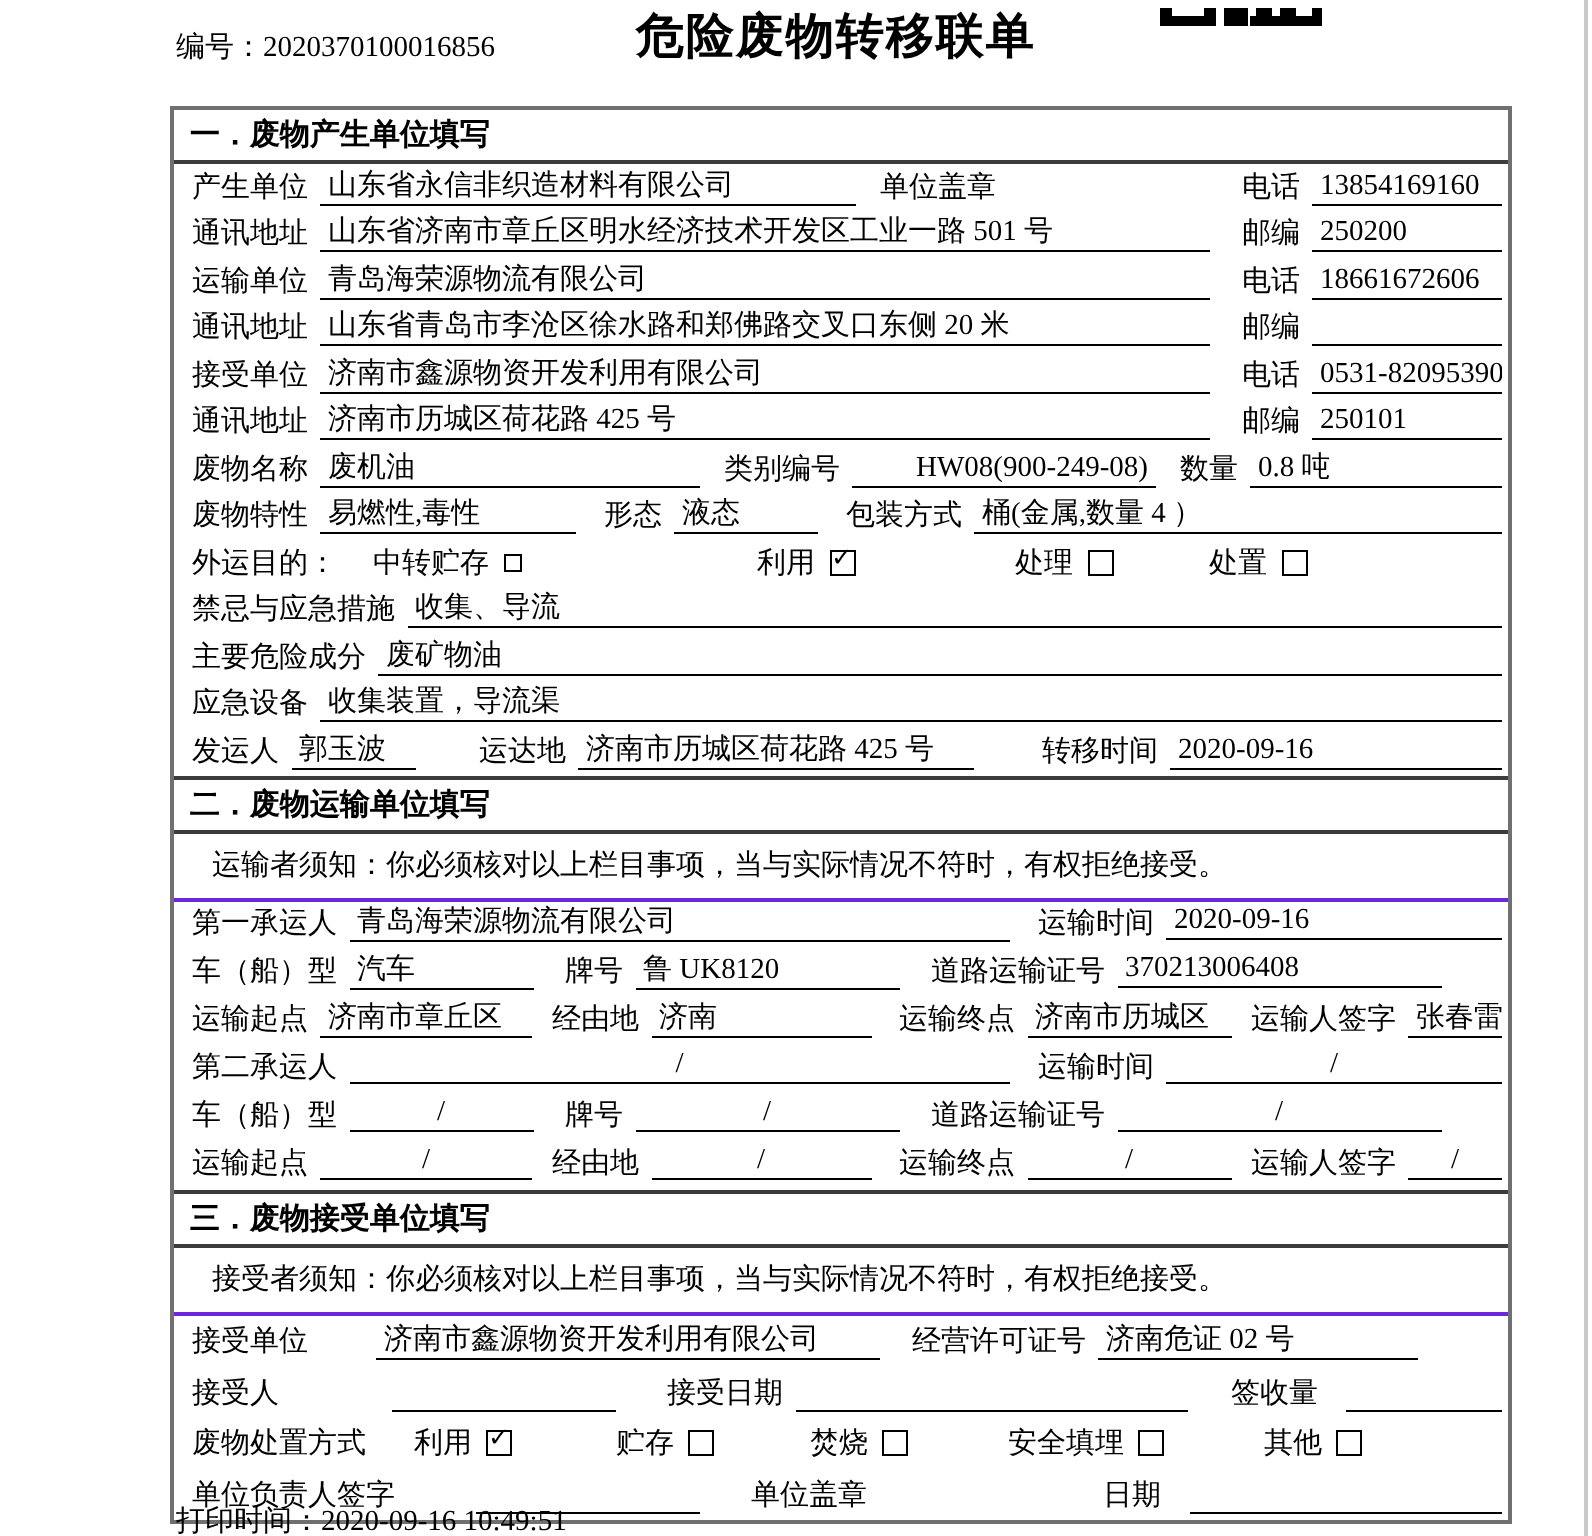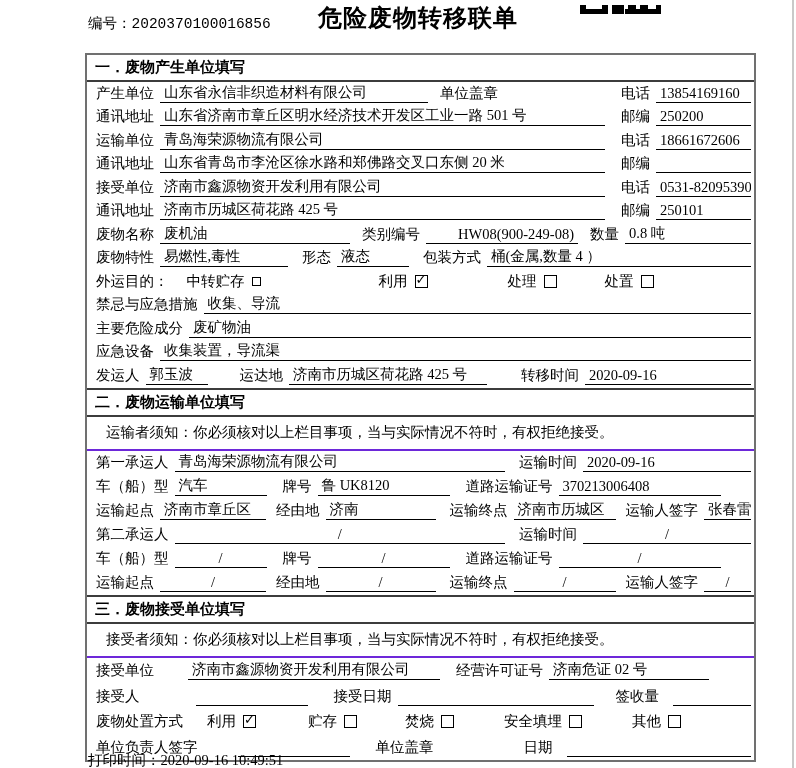--- a/index.html
+++ b/index.html
@@ -4,35 +4,35 @@
 <style>
   html,body{margin:0;padding:0;}
   body{
     width:796px;height:768px;background:#ffffff;color:#000;
     font-family:"Liberation Serif","DejaVu Serif",serif;
     position:relative;overflow:hidden;
   }
   .page-edge{position:absolute;top:0;bottom:0;right:2px;width:2px;background:#c9c9c9;}
   
   .header{position:relative;height:50px;}
-  .doc-no{position:absolute;left:88px;top:14px;font-size:14.5px;white-space:nowrap;font-family:Liberation Mono, monospace;}
+  .doc-no{position:absolute;left:88px;top:14px;font-size:14.5px;white-space:nowrap;}
   .title{position:absolute;left:80px;right:40px;top:2px;text-align:center;
          font-size:24px;font-weight:bold;font-family:"Liberation Sans","DejaVu Sans",sans-serif;letter-spacing:1px;}
   .qr{position:absolute;left:578px;top:0;width:84px;height:9px;}
   
   .form{position:absolute;left:85px;top:53px;width:671px;box-sizing:border-box;
         border:2px solid #707070;background:#fff;font-size:14.5px;}
   .sec-head{font-weight:bold;font-size:15px;padding:3px 8px 3px 8px;
             font-family:"Liberation Sans","DejaVu Sans",sans-serif;
             border-bottom:2px solid #3c3c3c;}
   .sec-top{border-top:2px solid #3c3c3c;}
   .notice{padding:6px 9px 7px 19px;border-bottom:2px solid #6d28d9;}
   .row{display:flex;align-items:flex-end;box-sizing:border-box;
        height:23.5px;padding:0 3px 3px 9px;white-space:nowrap;}
-  .sec2 .row{height:24px;}
+  .sec2 .row{height:24px;align-items:center;}
   .sec3 .row{height:25.5px;}
   .lab{white-space:nowrap;margin-right:6px;flex:0 0 auto;}
   .val{border-bottom:1px solid #000;padding:0 4px;min-height:17px;
        box-sizing:border-box;flex:0 0 auto;overflow:hidden;}
   .grow{flex:1 1 auto;}
   .slash{text-align:center;}
   .cbopt{display:inline-flex;align-items:center;flex:0 0 auto;}
   .cb{display:inline-block;width:11px;height:11px;border:1px solid #000;
       margin-left:7px;position:relative;flex:0 0 auto;}
   .cb.small{width:7px;height:7px;}
@@ -273,19 +273,19 @@
       <span class="cbopt" style="margin-left:50px">
         <span>其他</span>
         <span class="cb"></span>
       </span>
     </div>
 
     <div class="row">
       <span class="lab">单位负责人签字</span>
       <span class="val" style="width:112px;margin-left:34px"></span>
       <span class="lab" style="margin-left:26px">单位盖章</span>
-      <span class="lab" style="margin-left:84px">日期</span>
+      <span class="lab" style="margin-left:112px">日期</span>
       <span class="val grow" style="margin-left:8px"></span>
     </div>
   </div>
 </div>
 
 <div class="footer"><span>打印时间：</span><span>2020-09-16 10:49:51</span></div>
 
 </body></html>

